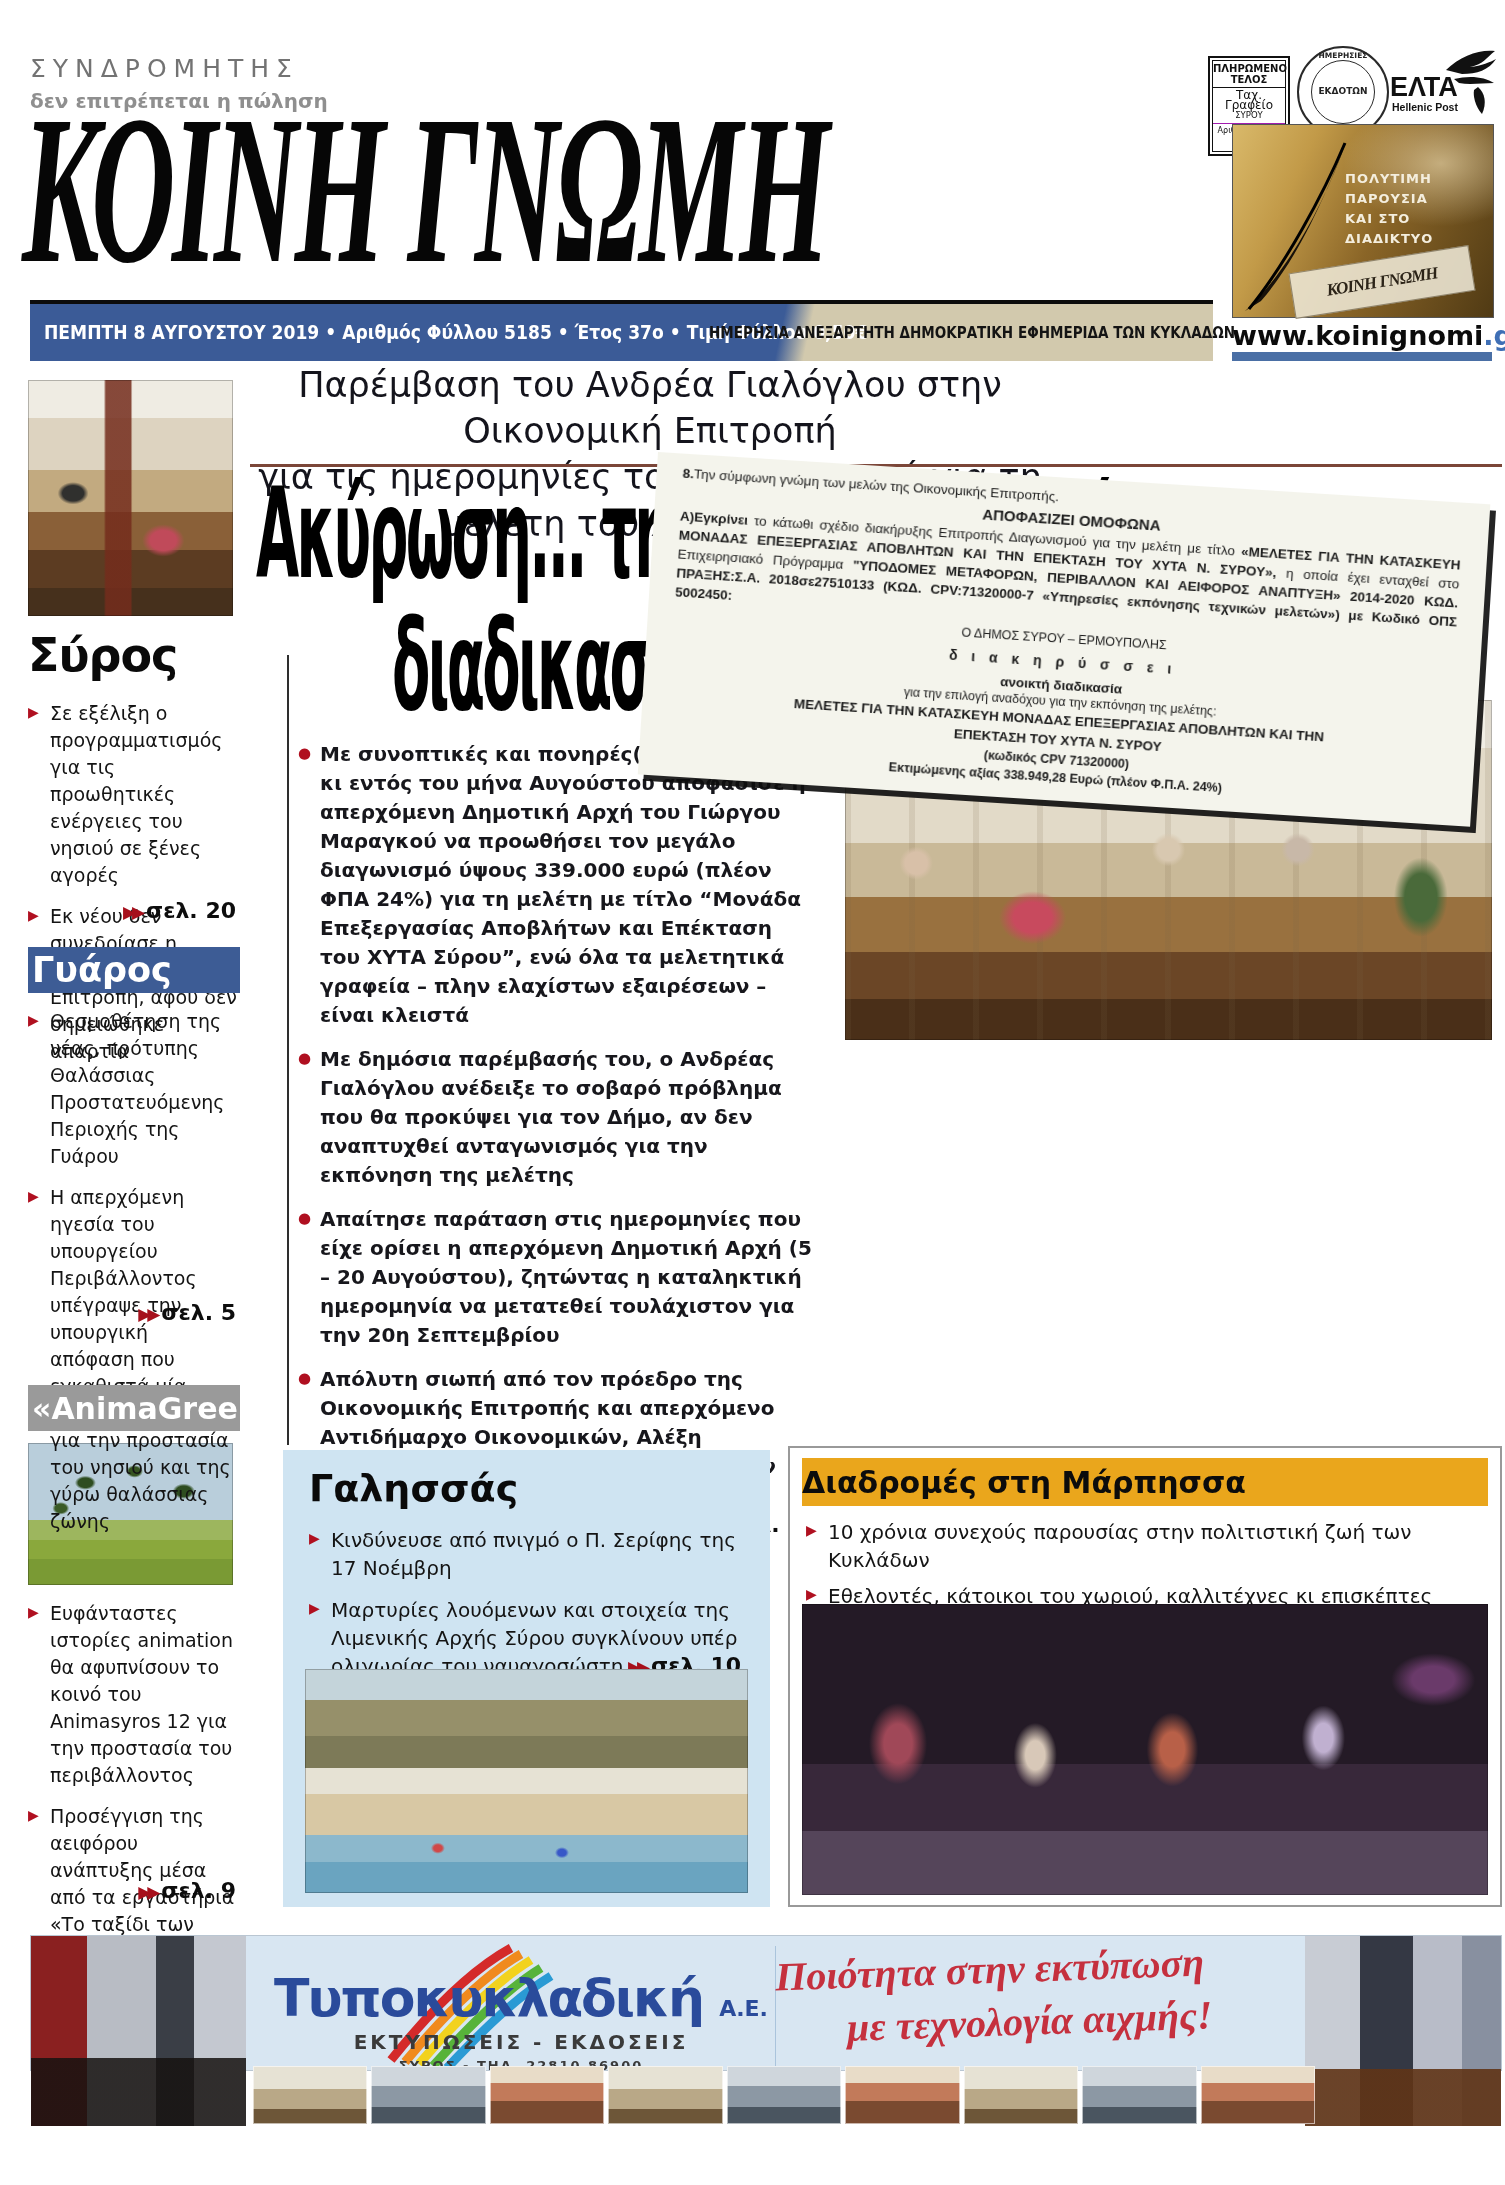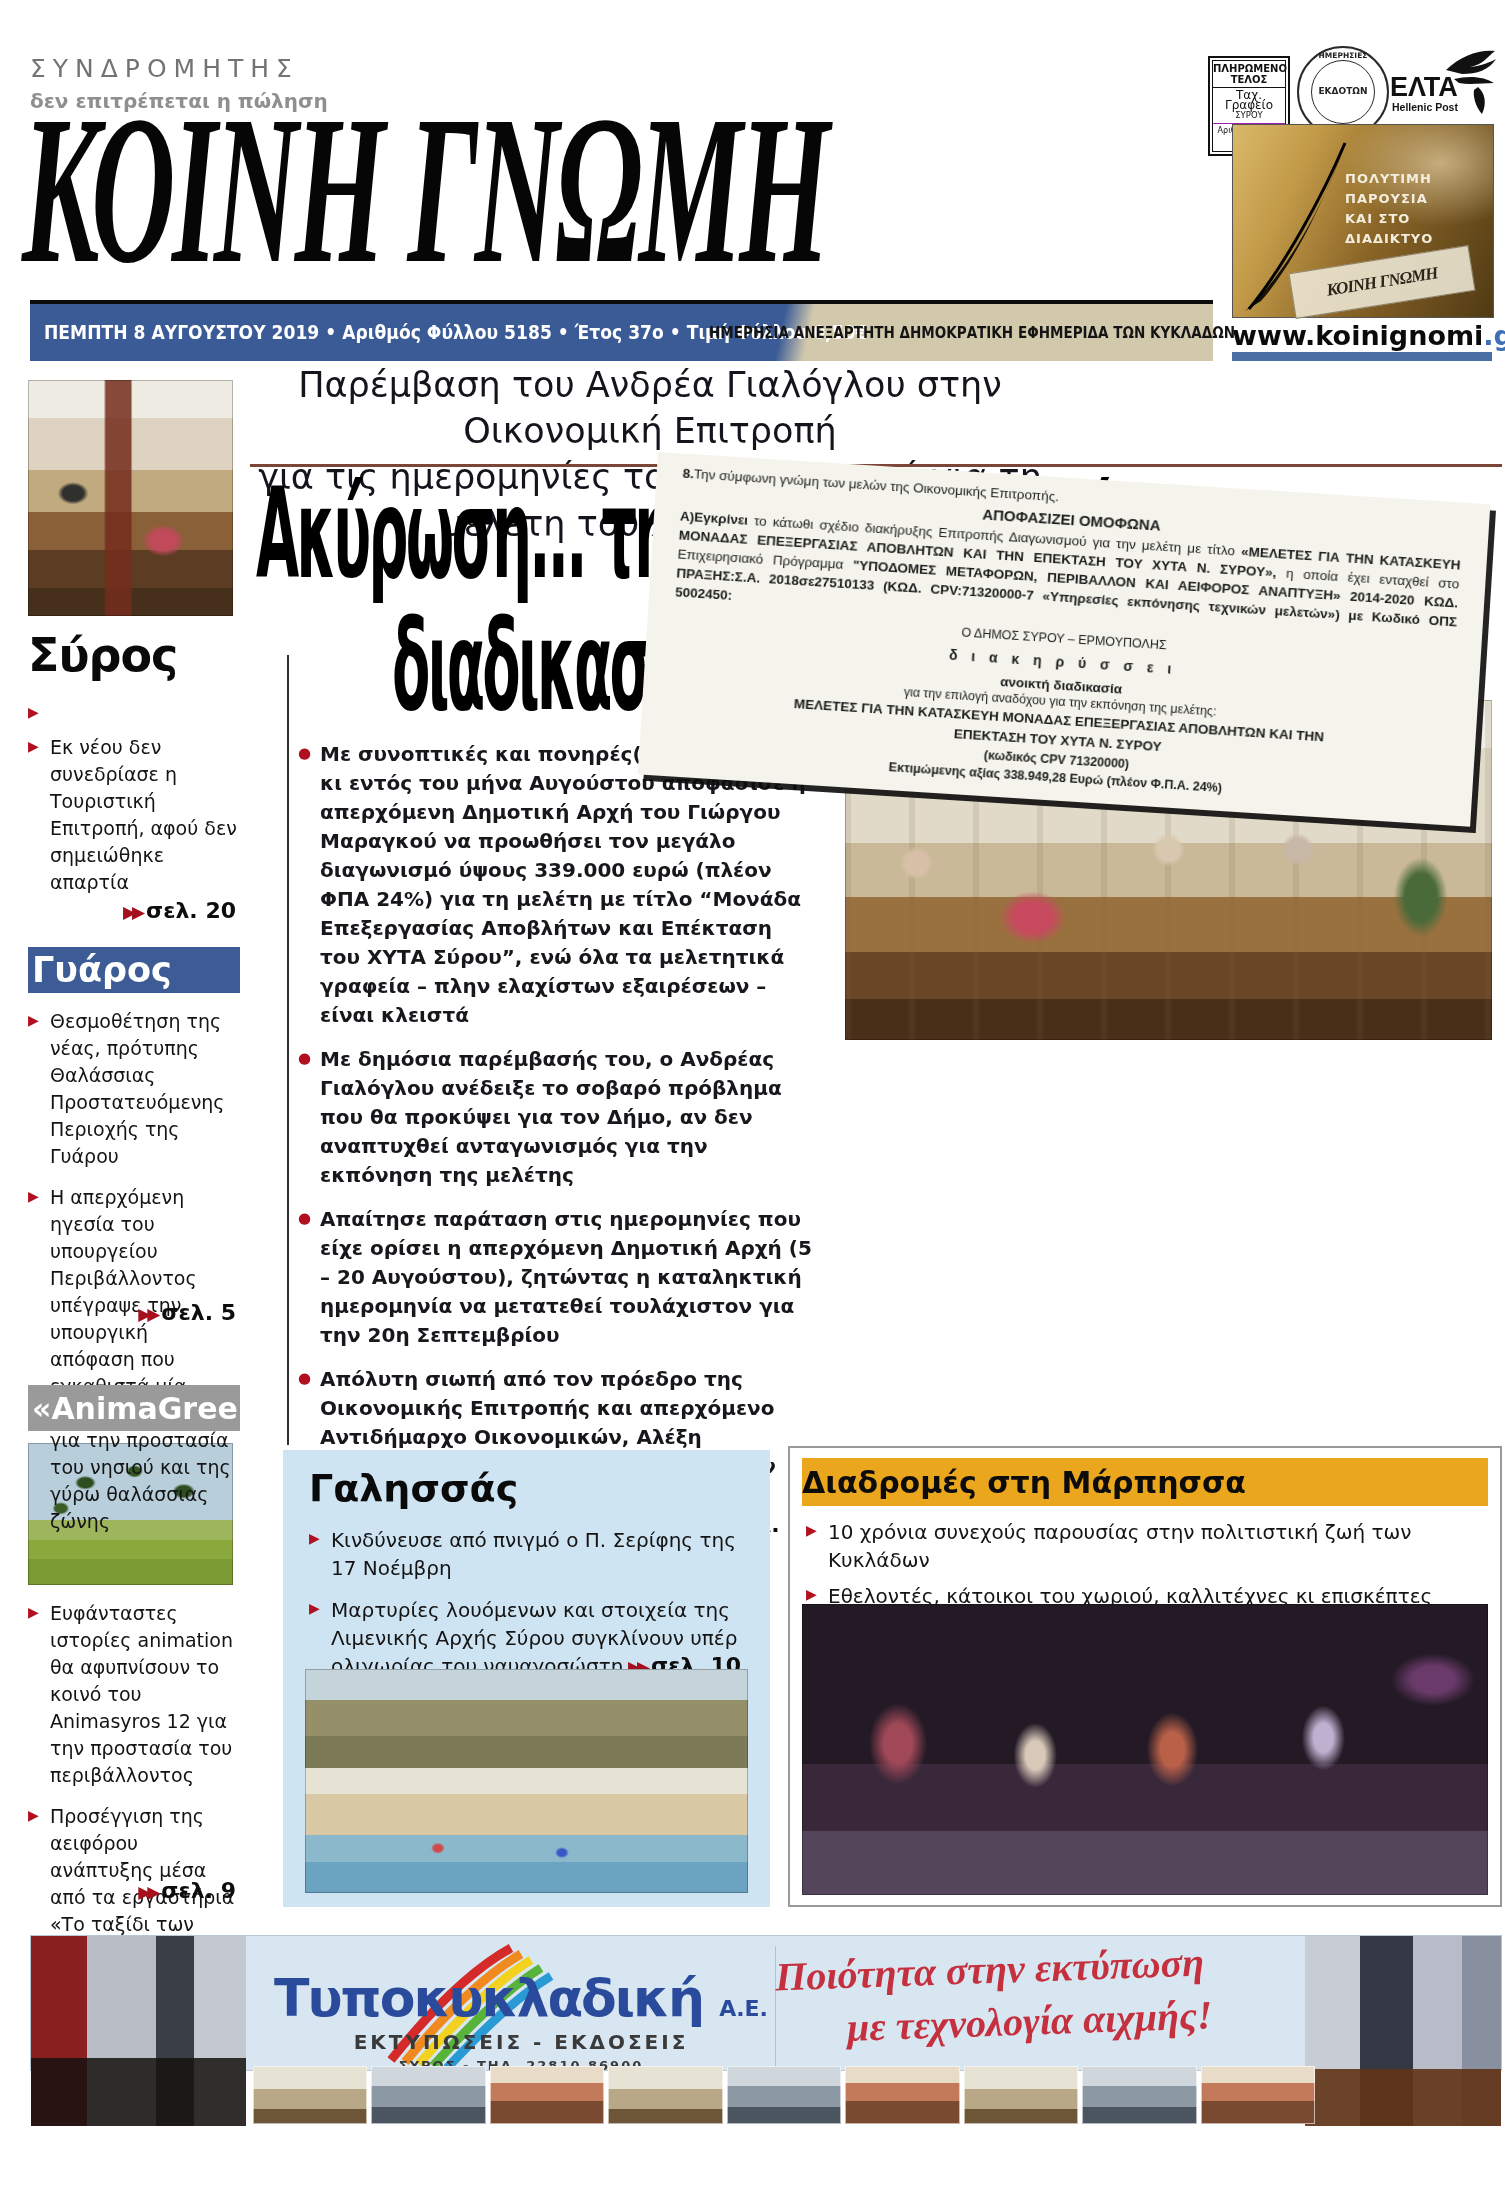--- a/index.html
+++ b/index.html
@@ -261,20 +261,21 @@
 
   <div class="abs photo photo-council-small"></div>
   <div class="abs photo photo-council-large"></div>
   <div class="abs photo photo-plant"></div>
 
   <div class="abs side-title">Σύρος</div>
 
   <div class="abs side-bullets">
     <div class="b">
       <span class="tri">▶</span>
+      <span class="btxt">Σε εξέλιξη ο προγραμματισμός για τις προωθητικές ενέργειες του νησιού σε ξένες αγορές</span>
     </div>
     <div class="b">
       <span class="tri">▶</span>
       <span class="btxt">Εκ νέου δεν συνεδρίασε η Τουριστική Επιτροπή, αφού δεν σημειώθηκε απαρτία</span>
     </div>
   </div>
   <div class="abs side-pref sp-syros">
     <span class="pageref"><span class="arr">▶▶</span><span>σελ. 20</span></span>
   </div>
 

